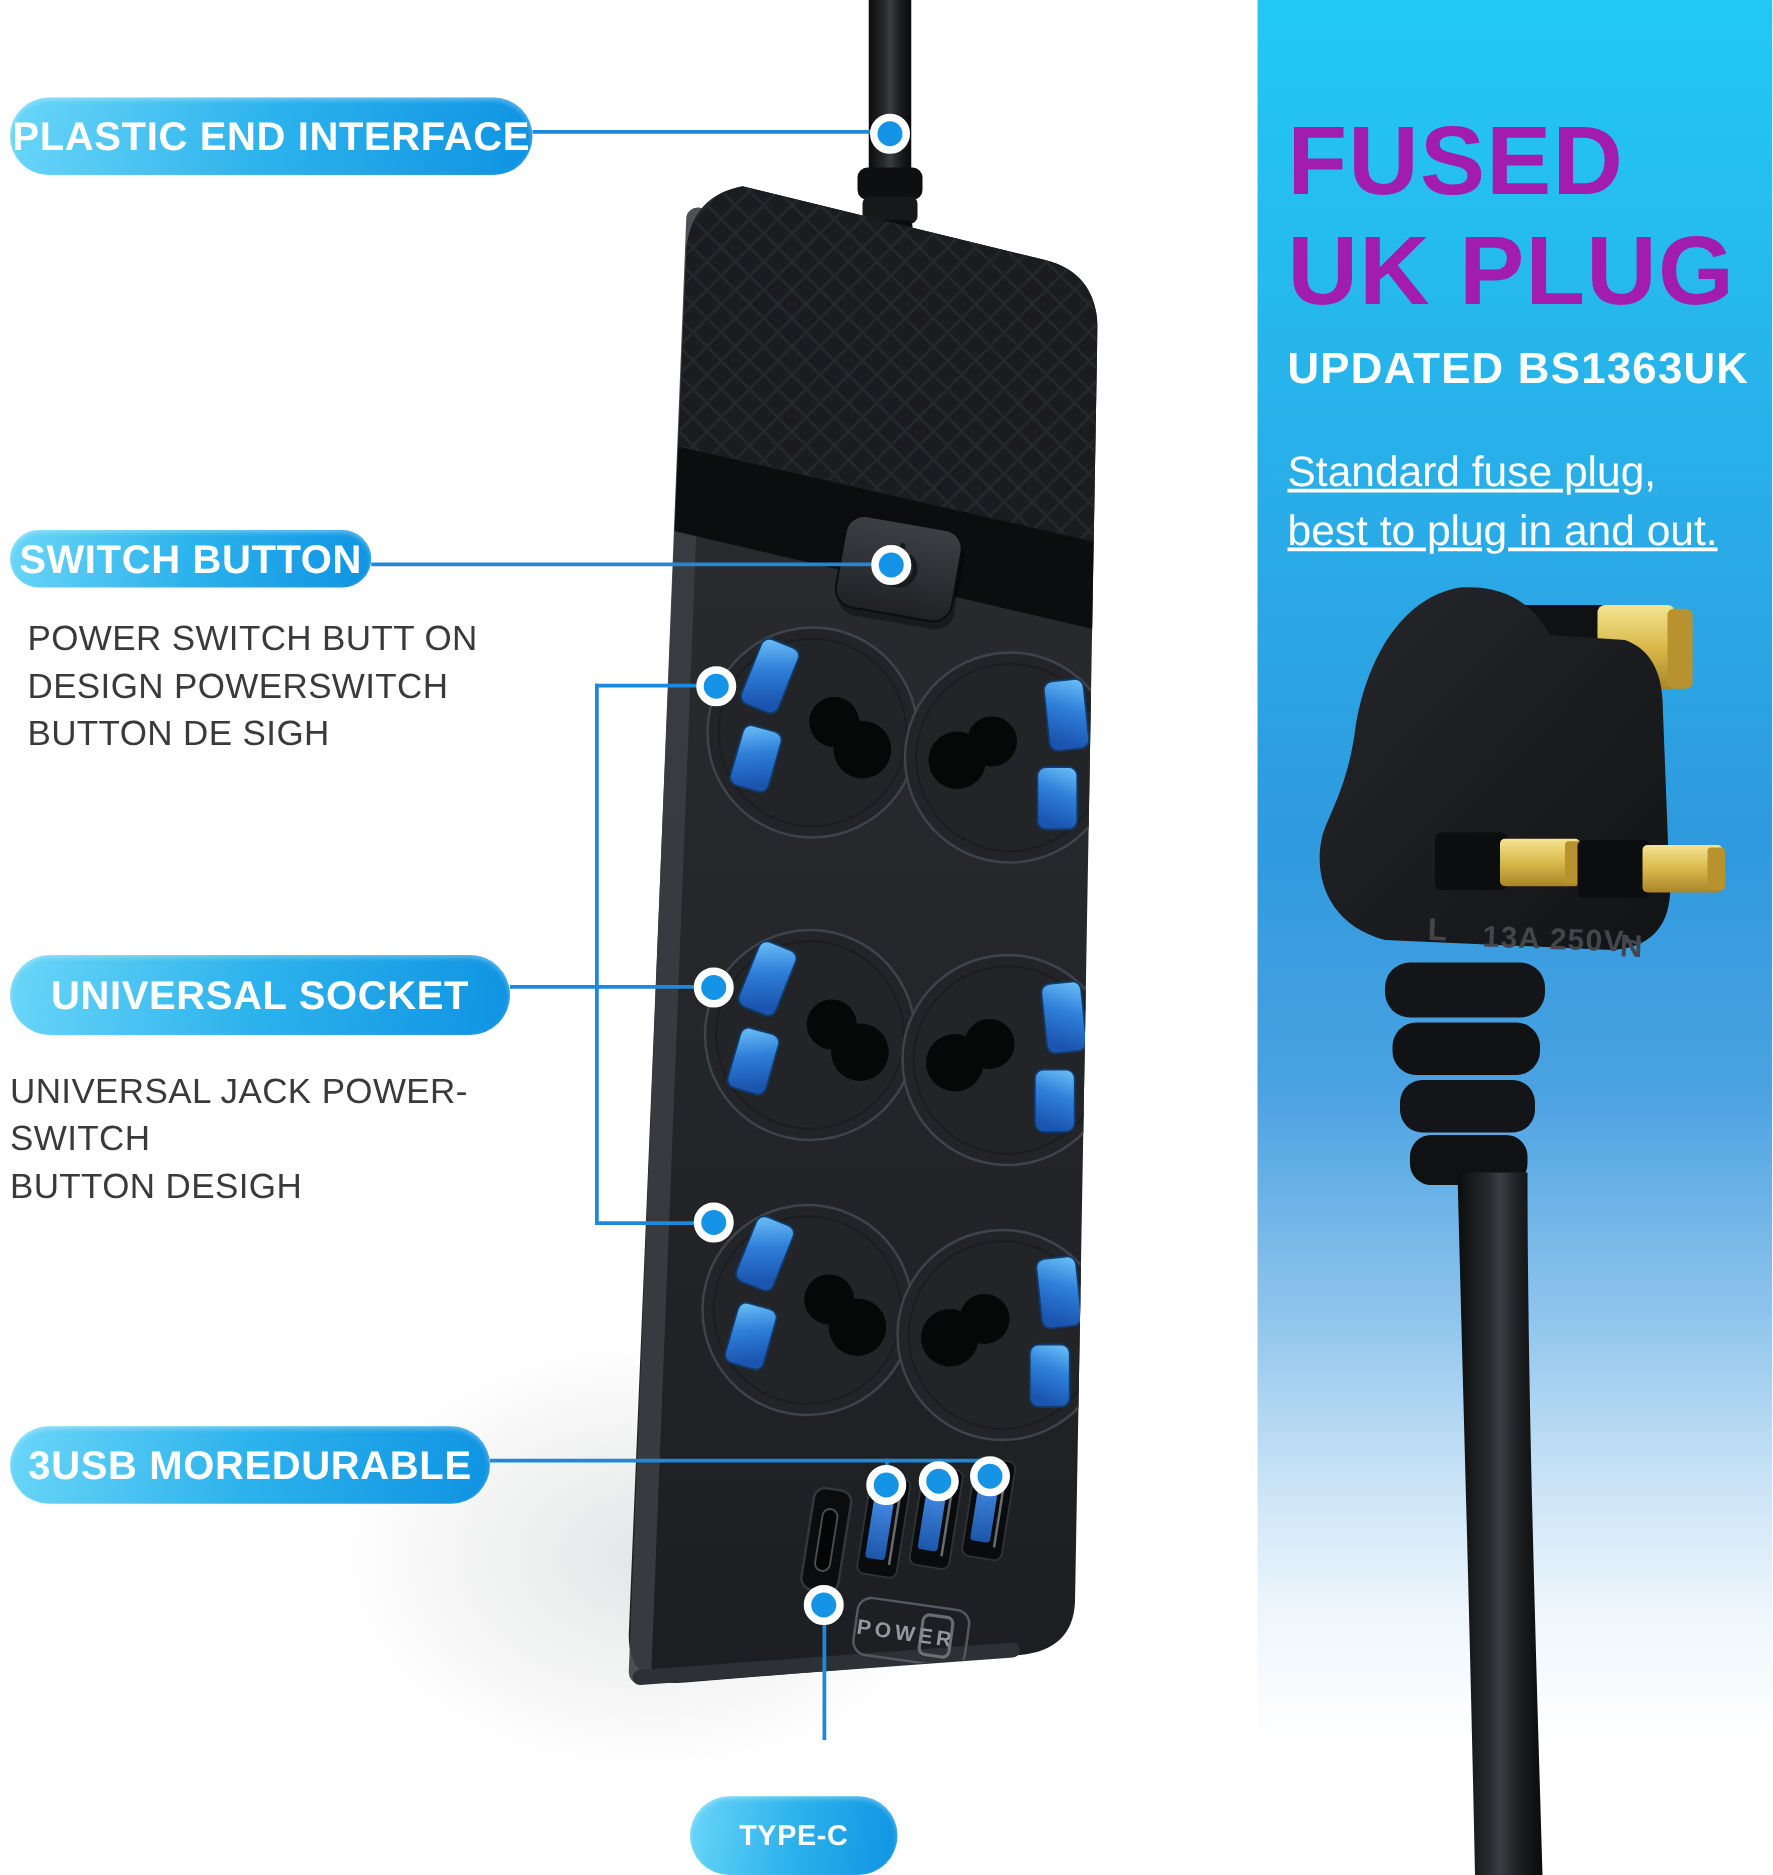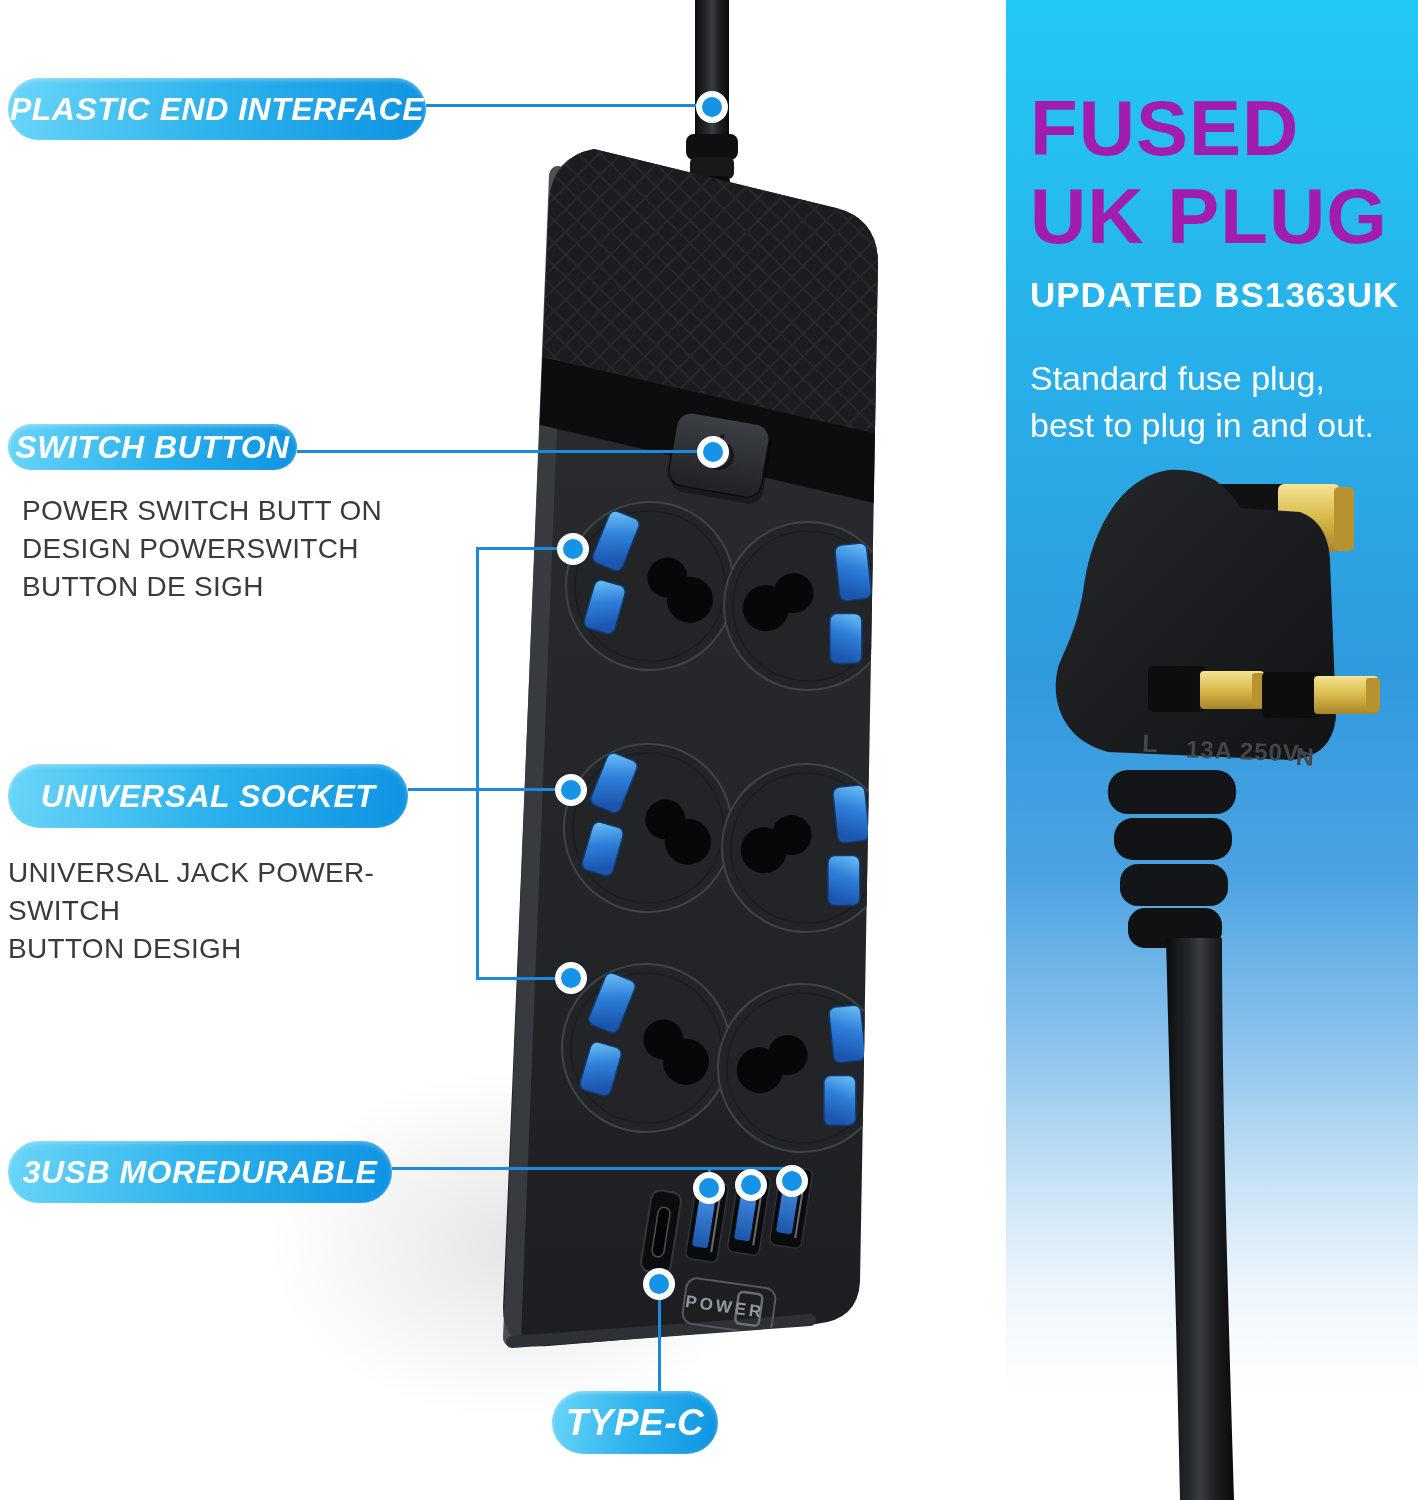--- a/index.html
+++ b/index.html
@@ -7,26 +7,26 @@
           font-family:"Liberation Sans", sans-serif;}
   
   .right-panel{position:absolute;left:1006px;top:0;width:412px;height:1500px;
     background:linear-gradient(to bottom,#22c9f4 0%,#27b2ea 22%,#2f9ade 45%,#4aa2e2 58%,
                #8ec4ec 70%,#c9e3f6 79%,#eef6fc 86%,#ffffff 93%);}
   .panel-title{position:absolute;left:1030px;top:84px;font-size:78px;line-height:88px;
     font-weight:bold;color:#a21caf;white-space:pre-line;letter-spacing:1px;}
   .panel-subtitle{position:absolute;left:1030px;top:275px;font-size:35px;font-weight:bold;
     color:#ffffff;letter-spacing:1px;}
   .panel-body{position:absolute;left:1030px;top:355px;font-size:34px;line-height:47px;
-    color:#ffffff;white-space:pre-line;}
+    color:#ffffff;white-space:pre-line;text-decoration:underline;}
   
   .pill{position:absolute;border-radius:999px;display:flex;align-items:center;justify-content:center;
     background:linear-gradient(100deg,#6ad6f8 0%,#2cb2ec 50%,#0f93e2 100%);
     color:#ffffff;font-weight:bold;font-size:32px;letter-spacing:0.5px;
-    box-shadow:inset 0 2px 4px rgba(255,255,255,.35);font-style:italic;}
+    box-shadow:inset 0 2px 4px rgba(255,255,255,.35);}
   .desc{position:absolute;color:#3a3a3a;font-size:28px;line-height:38px;white-space:pre-line;
     letter-spacing:0.3px;}
   
   .cline{position:absolute;background:#1e88dc;}
   .dot{position:absolute;width:20px;height:20px;border-radius:50%;background:#1593e6;
     border:6px solid #ffffff;margin-left:-16px;margin-top:-16px;}
   svg.photo{position:absolute;left:0;top:0;}
 </style>
 </head>
 <body>
@@ -235,15 +235,15 @@
   <div class="desc" style="left:22px;top:492px;width:420px">POWER SWITCH BUTT ON
 DESIGN POWERSWITCH
 BUTTON DE SIGH</div>
 
   <div class="pill" style="left:8px;top:764px;width:400px;height:64px">UNIVERSAL SOCKET</div>
   <div class="desc" style="left:8px;top:854px;width:440px">UNIVERSAL JACK POWER-SWITCH
 BUTTON DESIGH</div>
 
   <div class="pill" style="left:8px;top:1141px;width:384px;height:62px">3USB MOREDURABLE</div>
 
-  <div class="pill" style="left:552px;top:1391px;width:166px;height:63px;font-size:37px">TYPE-C</div>
+  <div class="pill" style="left:552px;top:1437px;width:166px;height:63px;font-size:23px">TYPE-C</div>
 
 </div>
 
 </body></html>

